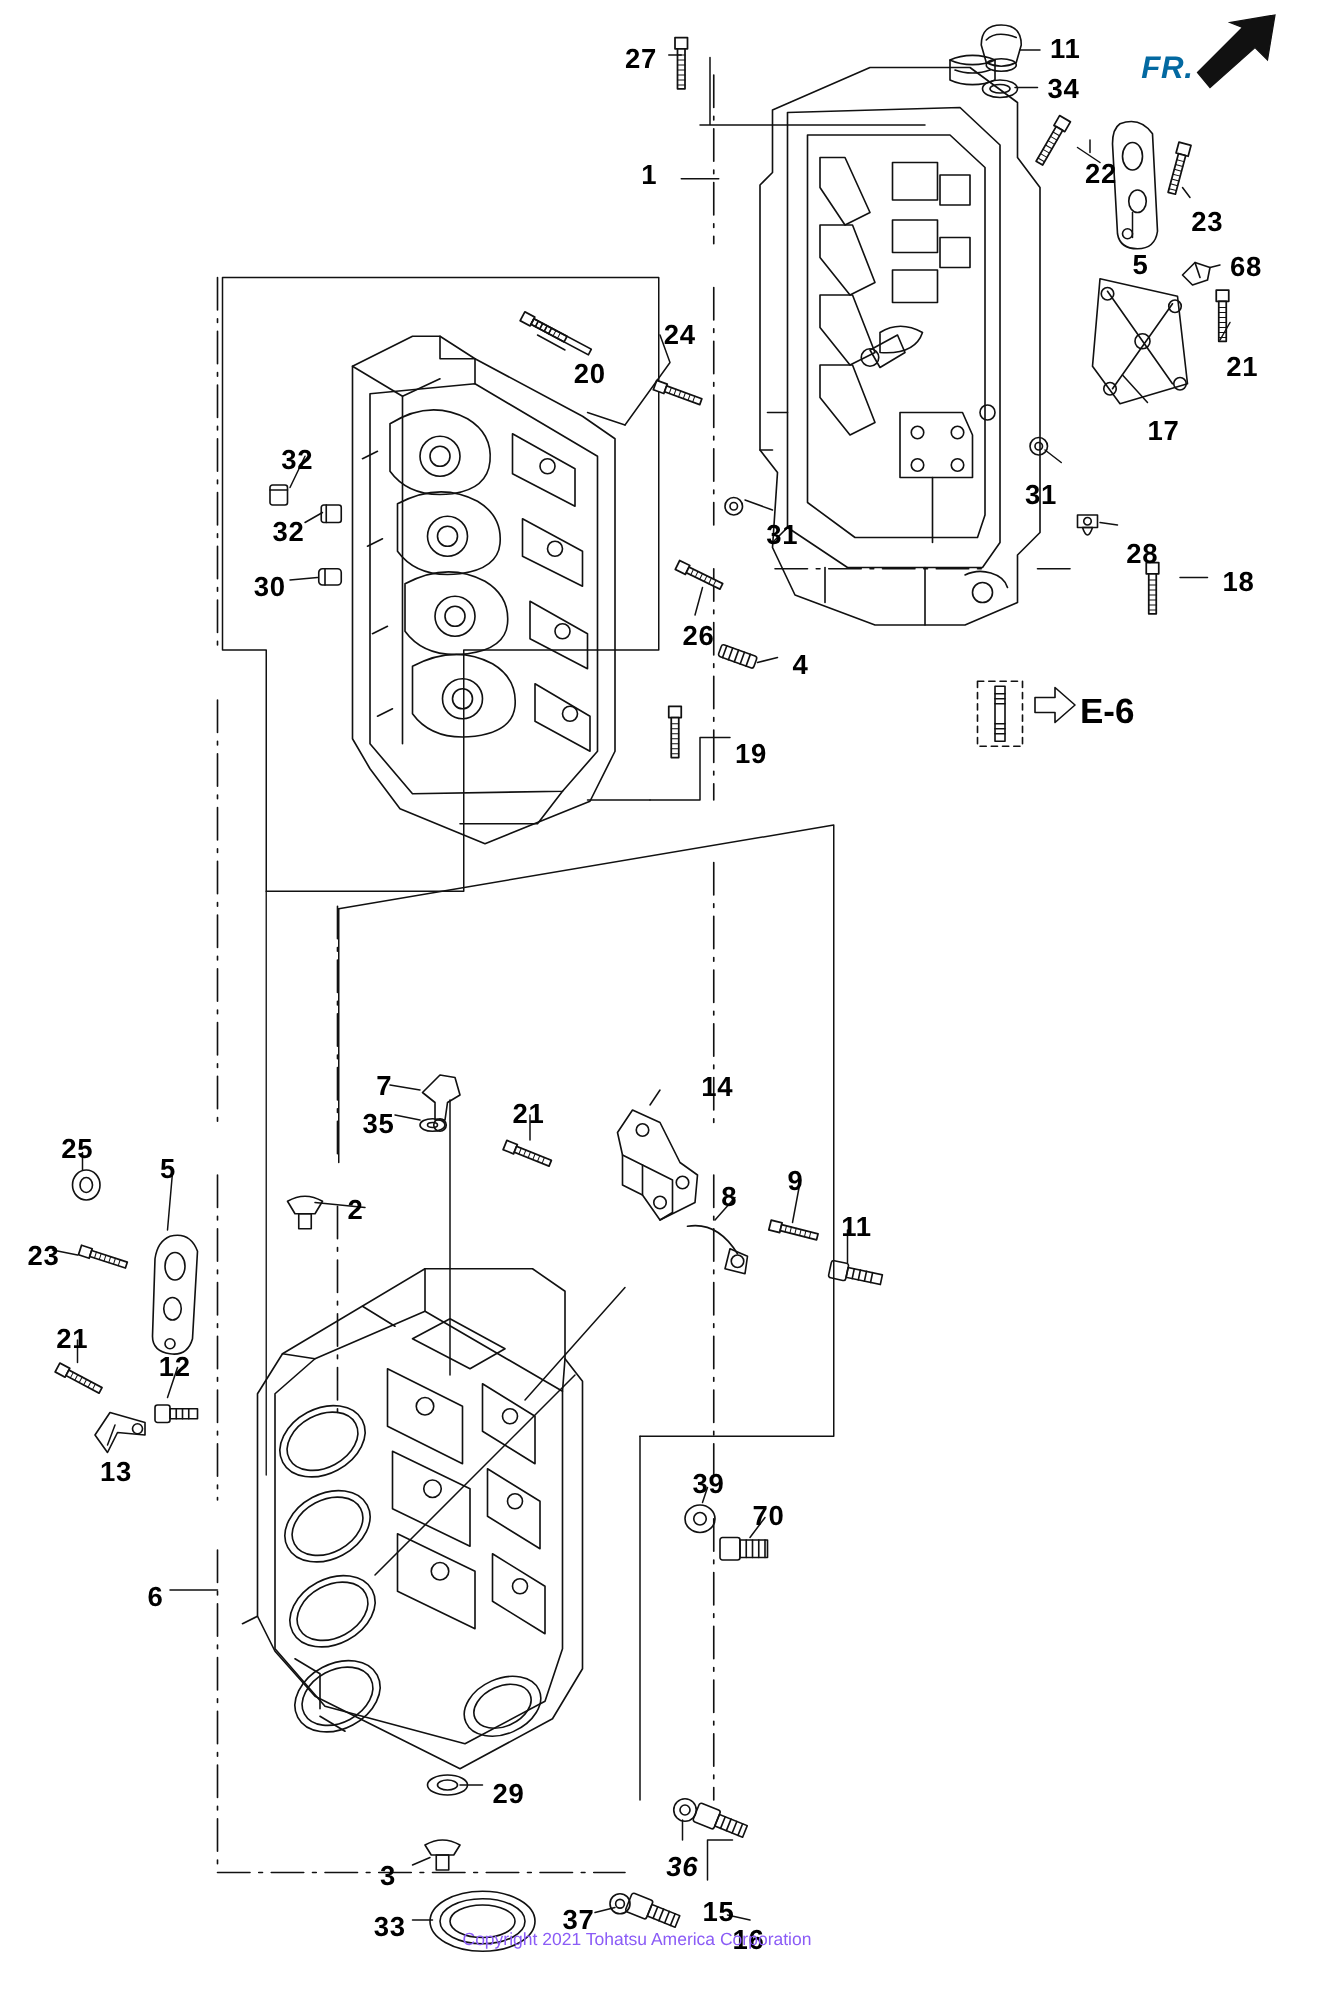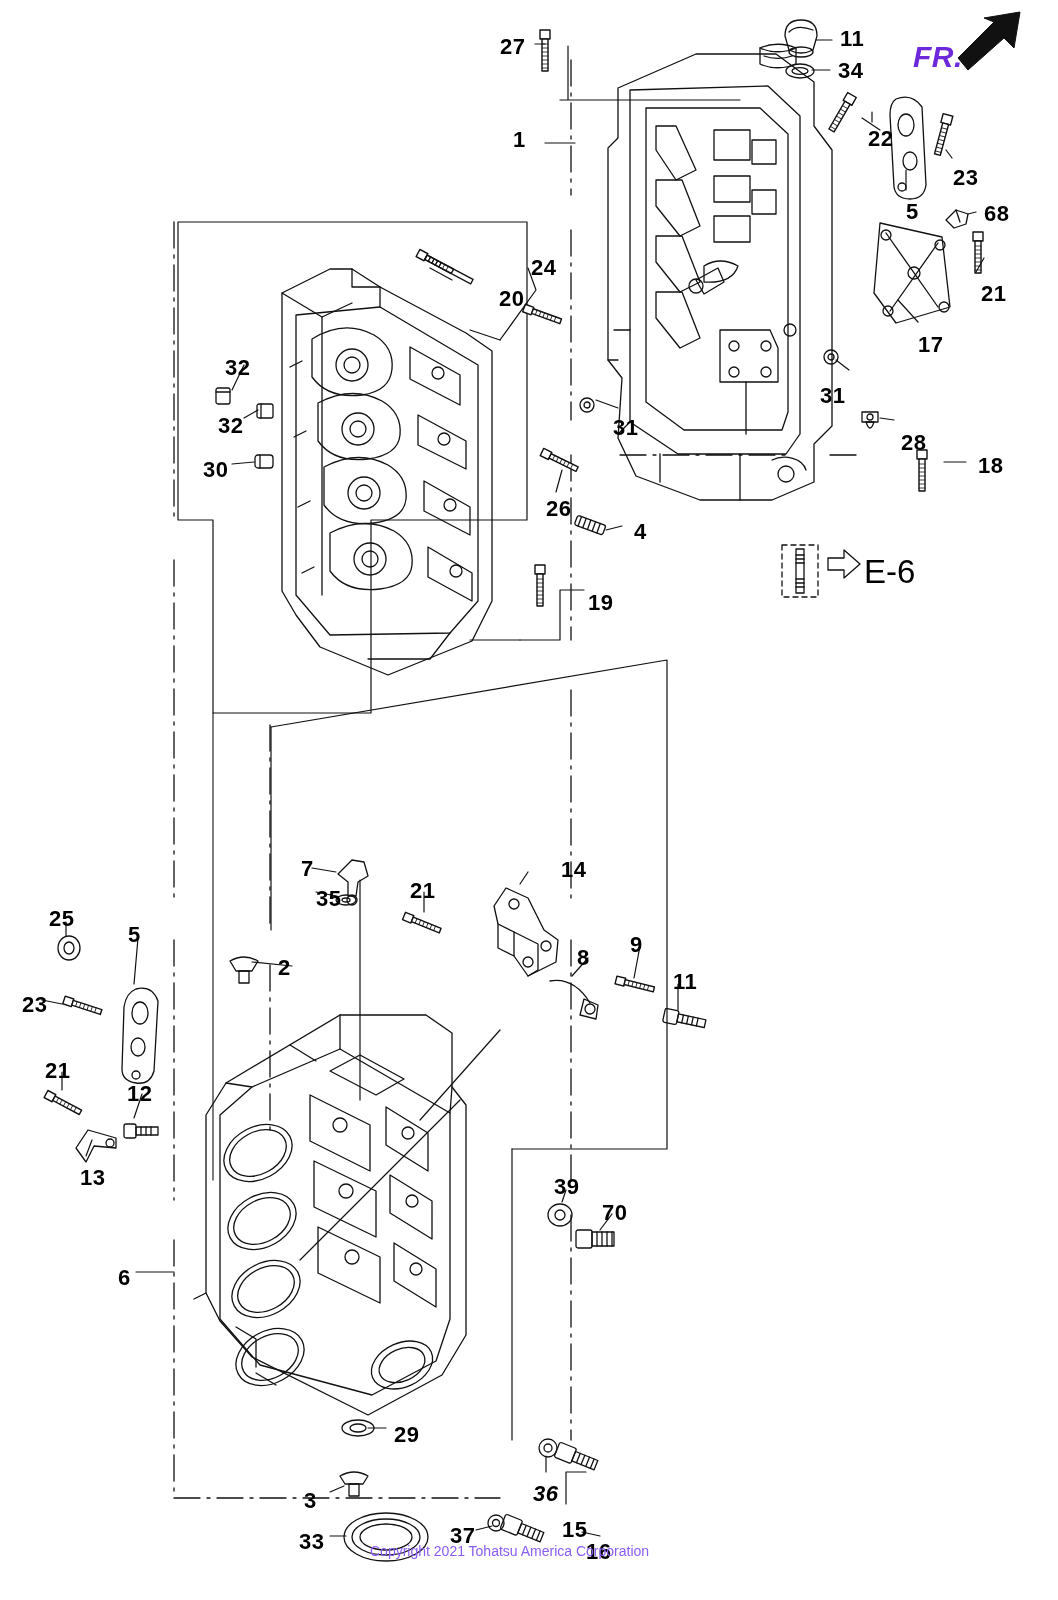--- a/index.html
+++ b/index.html
@@ -2,23 +2,23 @@
 <html><head>
 <meta charset="utf-8">
 <style>
   html,body{margin:0;padding:0;background:#ffffff;}
   body{width:1058px;height:1600px;position:relative;overflow:hidden;
        font-family:"Liberation Sans", sans-serif;color:#111;}
   #stage{position:absolute;inset:0;}
   svg#diagram{position:absolute;left:0;top:0;width:1058px;height:1600px;}
   .callout{position:absolute;font-size:22px;font-weight:700;color:#000;
            letter-spacing:0.5px;line-height:1;white-space:nowrap;}
-  .fr-label{position:absolute;font-size:30px;font-weight:700;font-style:italic;
-            color:#6d28d9;letter-spacing:0.5px;}
-  .e6-label{position:absolute;font-size:33px;font-weight:400;color:#000;}
+  .fr-label{position:absolute;font-size:25px;font-weight:700;font-style:italic;
+            color:#0369a1;letter-spacing:0.5px;}
+  .e6-label{position:absolute;font-size:28px;font-weight:700;color:#000;}
   .copyright{position:absolute;left:370px;top:1543px;font-size:14px;color:#8b5cf6;}
 </style>
 </head>
 <body>
 
 <div id="stage">
 
 <svg id="diagram" viewBox="0 0 1058 1600">
   <defs>
     <g id="boltH">
@@ -476,35 +476,35 @@
       <div class="callout" style="left: 500px; top: 36px;">27</div>
       <div class="callout" style="left: 840px; top: 28px;">11</div>
       <div class="callout" style="left: 838px; top: 60px;">34</div>
       <div class="callout" style="left: 513px; top: 129px;">1</div>
       <div class="callout" style="left: 868px; top: 128px;">22</div>
       <div class="callout" style="left: 953px; top: 167px;">23</div>
       <div class="callout" style="left: 906px; top: 201px;">5</div>
       <div class="callout" style="left: 984px; top: 203px;">68</div>
       <div class="callout" style="left: 981px; top: 283px;">21</div>
       <div class="callout" style="left: 531px; top: 257px;">24</div>
-      <div class="callout" style="left: 459px; top: 288px; margin-left: 40px;">20</div>
+      <div class="callout" style="left: 459px; top: 288px;">20</div>
       <div class="callout" style="left: 918px; top: 334px;">17</div>
       <div class="callout" style="left: 225px; top: 357px;">32</div>
       <div class="callout" style="left: 820px; top: 385px;">31</div>
       <div class="callout" style="left: 218px; top: 415px;">32</div>
       <div class="callout" style="left: 613px; top: 417px;">31</div>
       <div class="callout" style="left: 901px; top: 417px; margin-top: 15px;">28</div>
       <div class="callout" style="left: 203px; top: 459px;">30</div>
       <div class="callout" style="left: 978px; top: 455px;">18</div>
       <div class="callout" style="left: 546px; top: 498px;">26</div>
       <div class="callout" style="left: 634px; top: 521px;">4</div>
       <div class="callout" style="left: 588px; top: 592px;">19</div>
       <div class="callout" style="left: 301px; top: 858px;">7</div>
       <div class="callout" style="left: 521px; top: 859px; margin-left: 40px;">14</div>
-      <div class="callout" style="left: 290px; top: 888px; margin-left: 26px;">35</div>
+      <div class="callout" style="left: 290px; top: 888px;">35</div>
       <div class="callout" style="left: 410px; top: 880px;">21</div>
       <div class="callout" style="left: 49px; top: 908px;">25</div>
       <div class="callout" style="left: 128px; top: 924px;">5</div>
       <div class="callout" style="left: 577px; top: 947px;">8</div>
       <div class="callout" style="left: 630px; top: 934px;">9</div>
       <div class="callout" style="left: 278px; top: 957px;">2</div>
       <div class="callout" style="left: 673px; top: 971px;">11</div>
       <div class="callout" style="left: 22px; top: 994px;">23</div>
       <div class="callout" style="left: 45px; top: 1060px;">21</div>
       <div class="callout" style="left: 127px; top: 1083px;">12</div>

